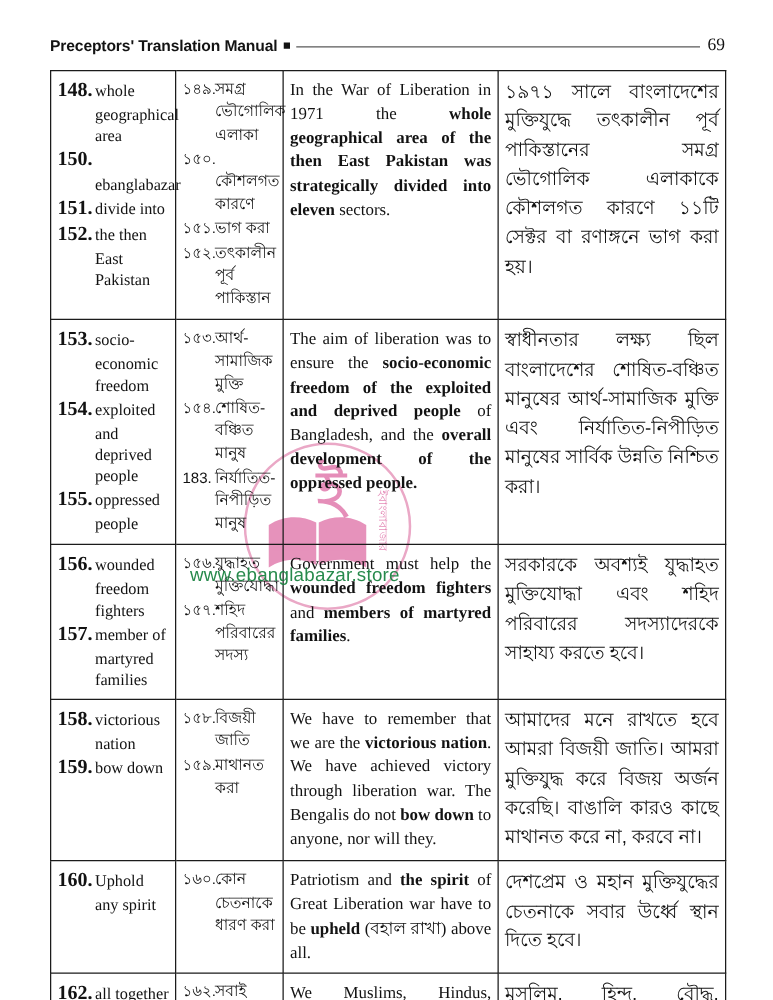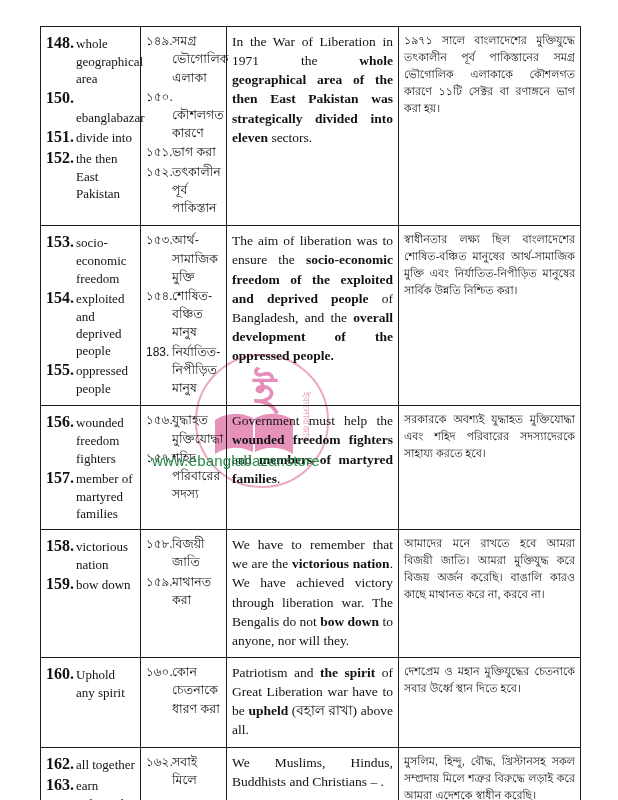--- a/index.html
+++ b/index.html
@@ -127,21 +127,21 @@
     text-align: justify;
     text-align-last: left;
     hyphens: none;
     margin: 0;
   }
   .sentence b { font-weight: bold; }
 
   
   .bn-sentence {
     font-family: "Liberation Sans", "DejaVu Sans", sans-serif;
-    font-size: 11px;
+    font-size: 15px;
     line-height: 1.55;
     text-align: justify;
     text-align-last: left;
     margin: 0;
   }
 
   
   .watermark {
     position: absolute;
     left: 193px;
@@ -164,20 +164,26 @@
     opacity: 0.92;
     pointer-events: none;
     white-space: nowrap;
   }
 </style>
 </head>
 <body>
 
 <div class="page">
 
+  <div class="runhead">
+    <span class="runhead-title">Preceptors' Translation Manual</span>
+    <span class="runhead-square"></span>
+    <span class="runhead-rule"></span>
+    <span class="runhead-page">69</span>
+  </div>
 
   <div class="watermark">
     <svg width="138" height="138" viewBox="0 0 138 138" aria-hidden="true">
       <circle cx="69" cy="69" r="66" fill="none" stroke="#eaa8c6" stroke-width="2"></circle>
       <g fill="#e27fb0" opacity="0.85">
         <path d="M22 68 C34 60 48 60 60 66 L60 100 C48 94 34 94 22 102 Z"></path>
         <path d="M62 66 C74 60 88 60 100 68 L100 102 C88 94 74 94 62 100 Z"></path>
         <rect x="26" y="72" width="28" height="2.6"></rect>
         <rect x="26" y="79" width="28" height="2.6"></rect>
         <rect x="26" y="86" width="28" height="2.6"></rect>

